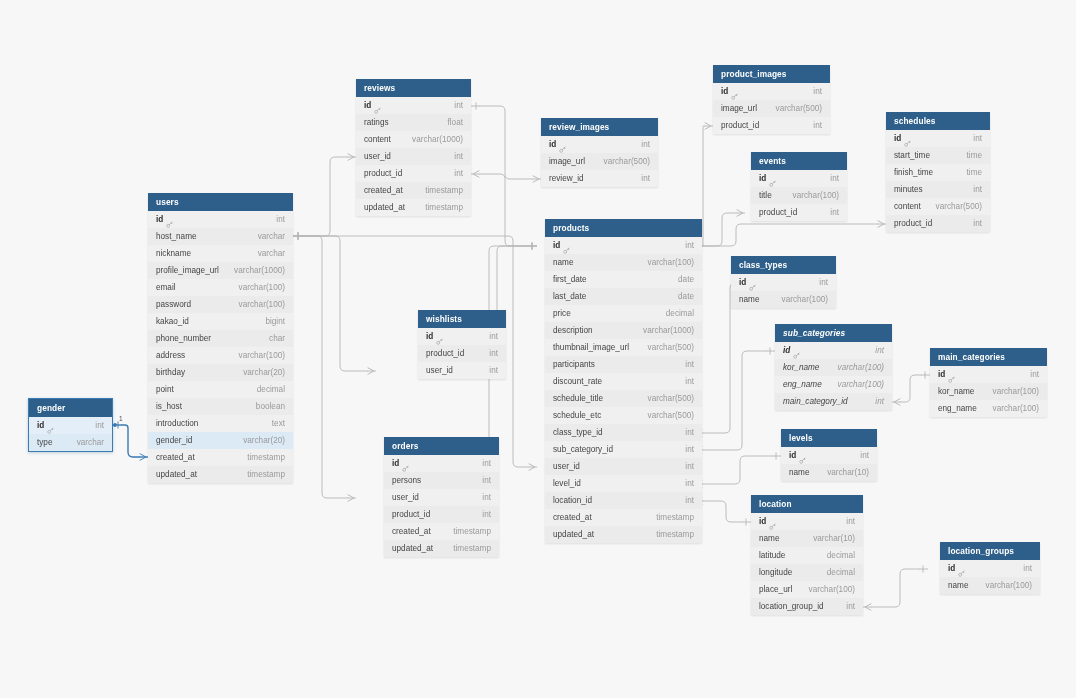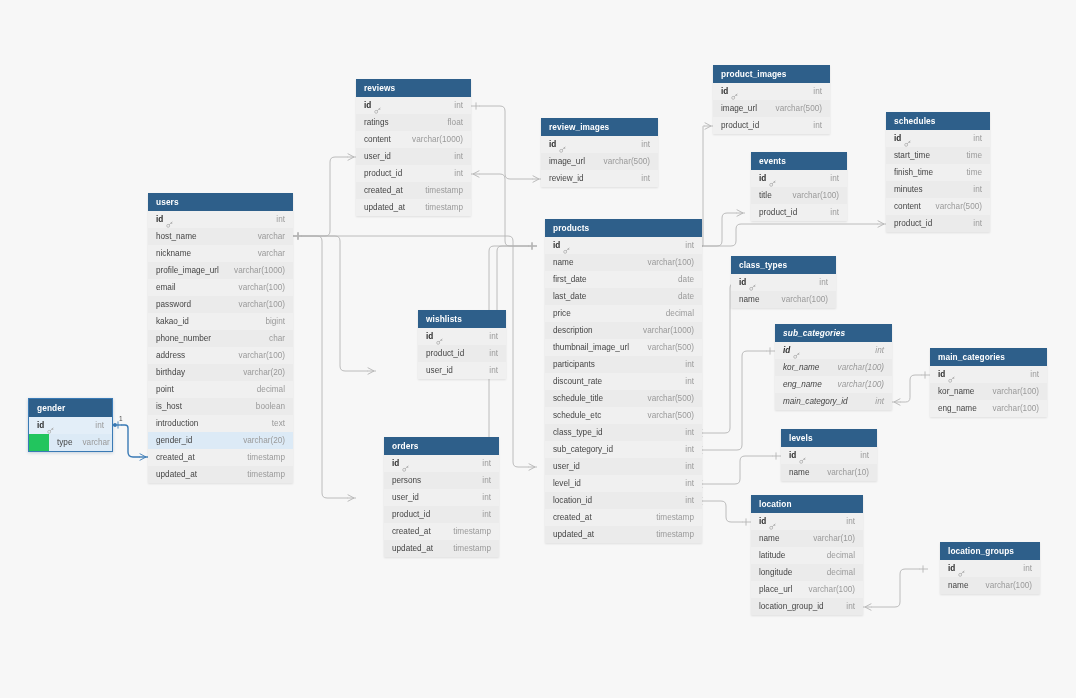--- a/index.html
+++ b/index.html
@@ -56,25 +56,25 @@
     margin-left:auto;
     color:#9a9a9a;
     font-size:8.2px;
     padding-left:10px;
   }
   .keyicon{display:inline-block;width:7px;height:7px;position:relative;top:.5px;}
 
   
   .tbl.sel{
     border:1.2px solid #3a7ab5;
-    background:#22c55e;
+    background:#c2410c;
     box-shadow:0 1px 3px rgba(40,90,140,.25);
   }
   .tbl.sel .row{background:#e3eef8;}
-  .tbl.sel .row.alt{background:#dceaf6;margin-left:20px;}
+  .tbl.sel .row.alt{background:#dceaf6;}
   .row.hl{background:#dceaf6 !important;}
 </style>
 </head>
 <body>
 
 <div id="canvas">
   <svg id="links">
       <g>
         <path d="M 139 457 L 133 457 Q 128 457 128 452 L 128 428 Q 128 425 125 425 L 122 425" fill="none" stroke="#3a7ab5" stroke-width="1.4" stroke-linecap="round" stroke-linejoin="round"></path>
         <line x1="148" y1="457" x2="139" y2="457" stroke="#3a7ab5" stroke-width="1.4"></line>

